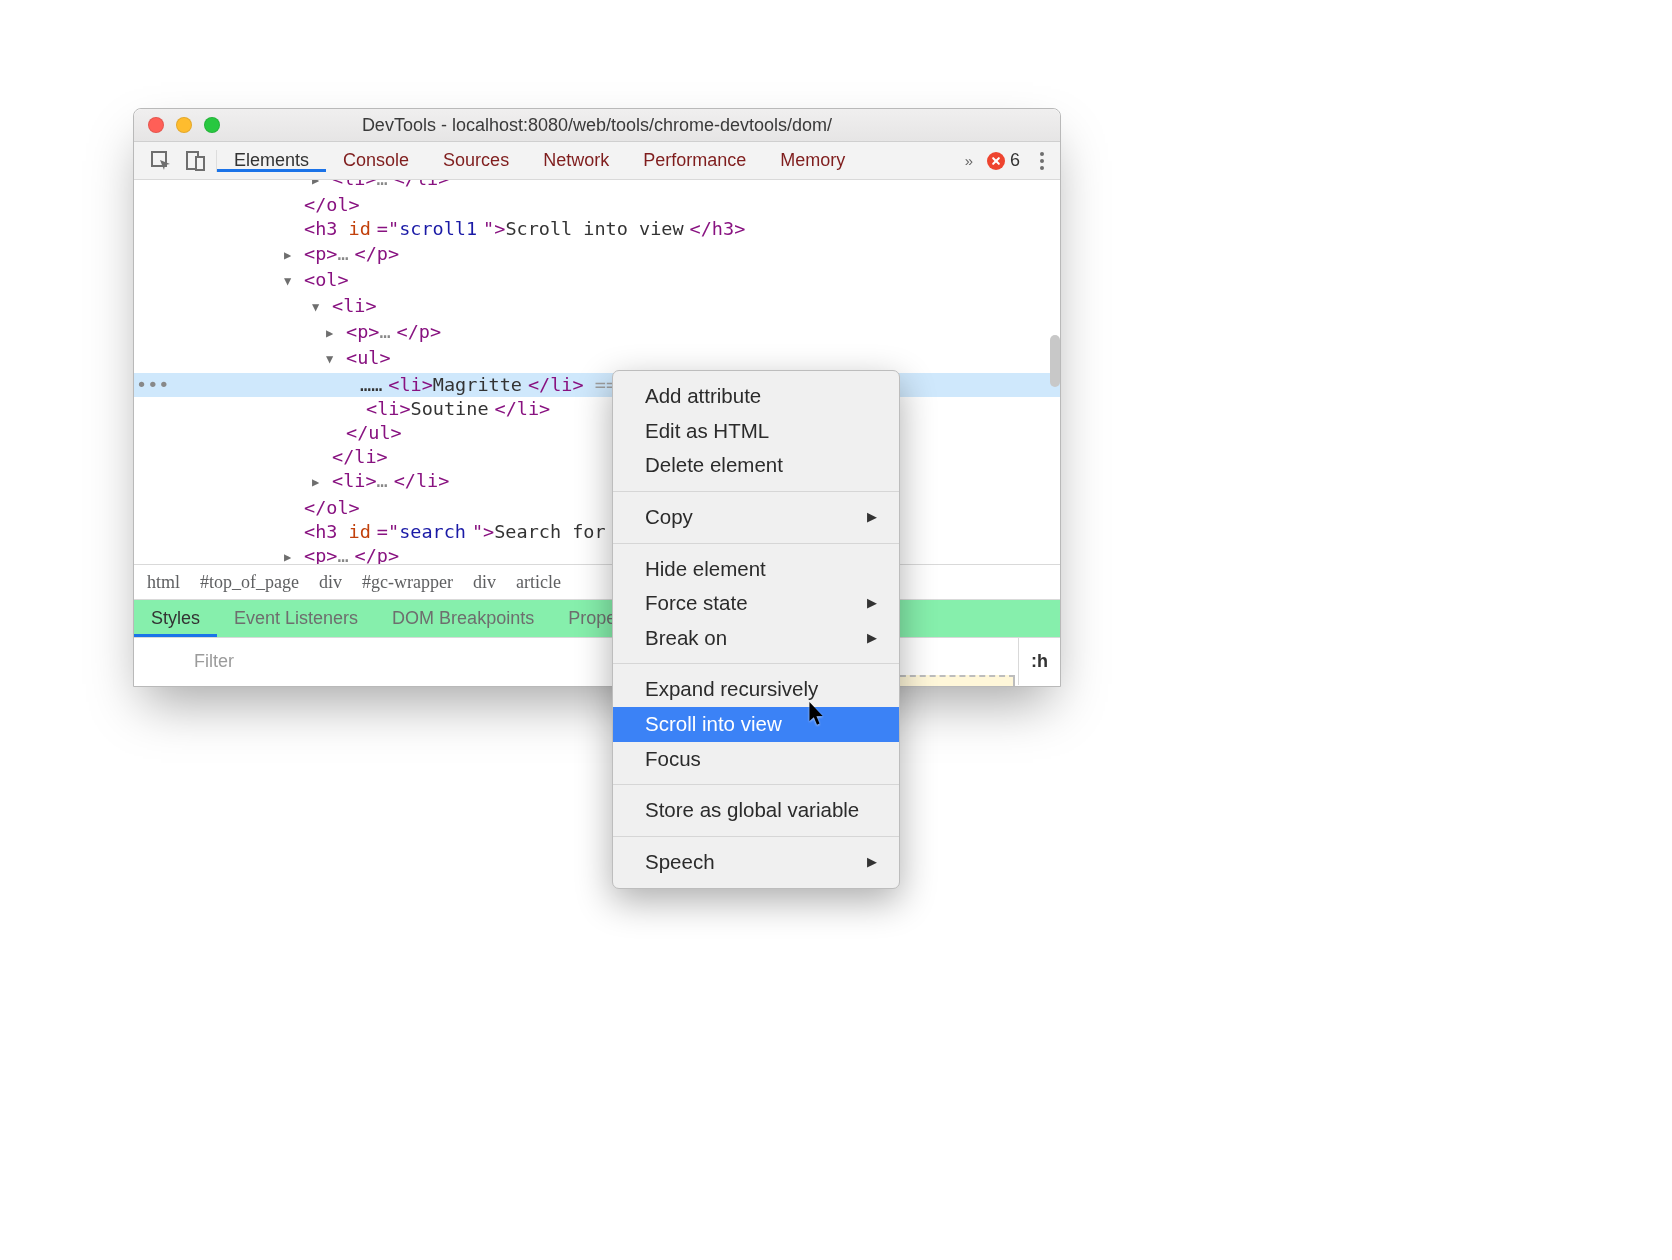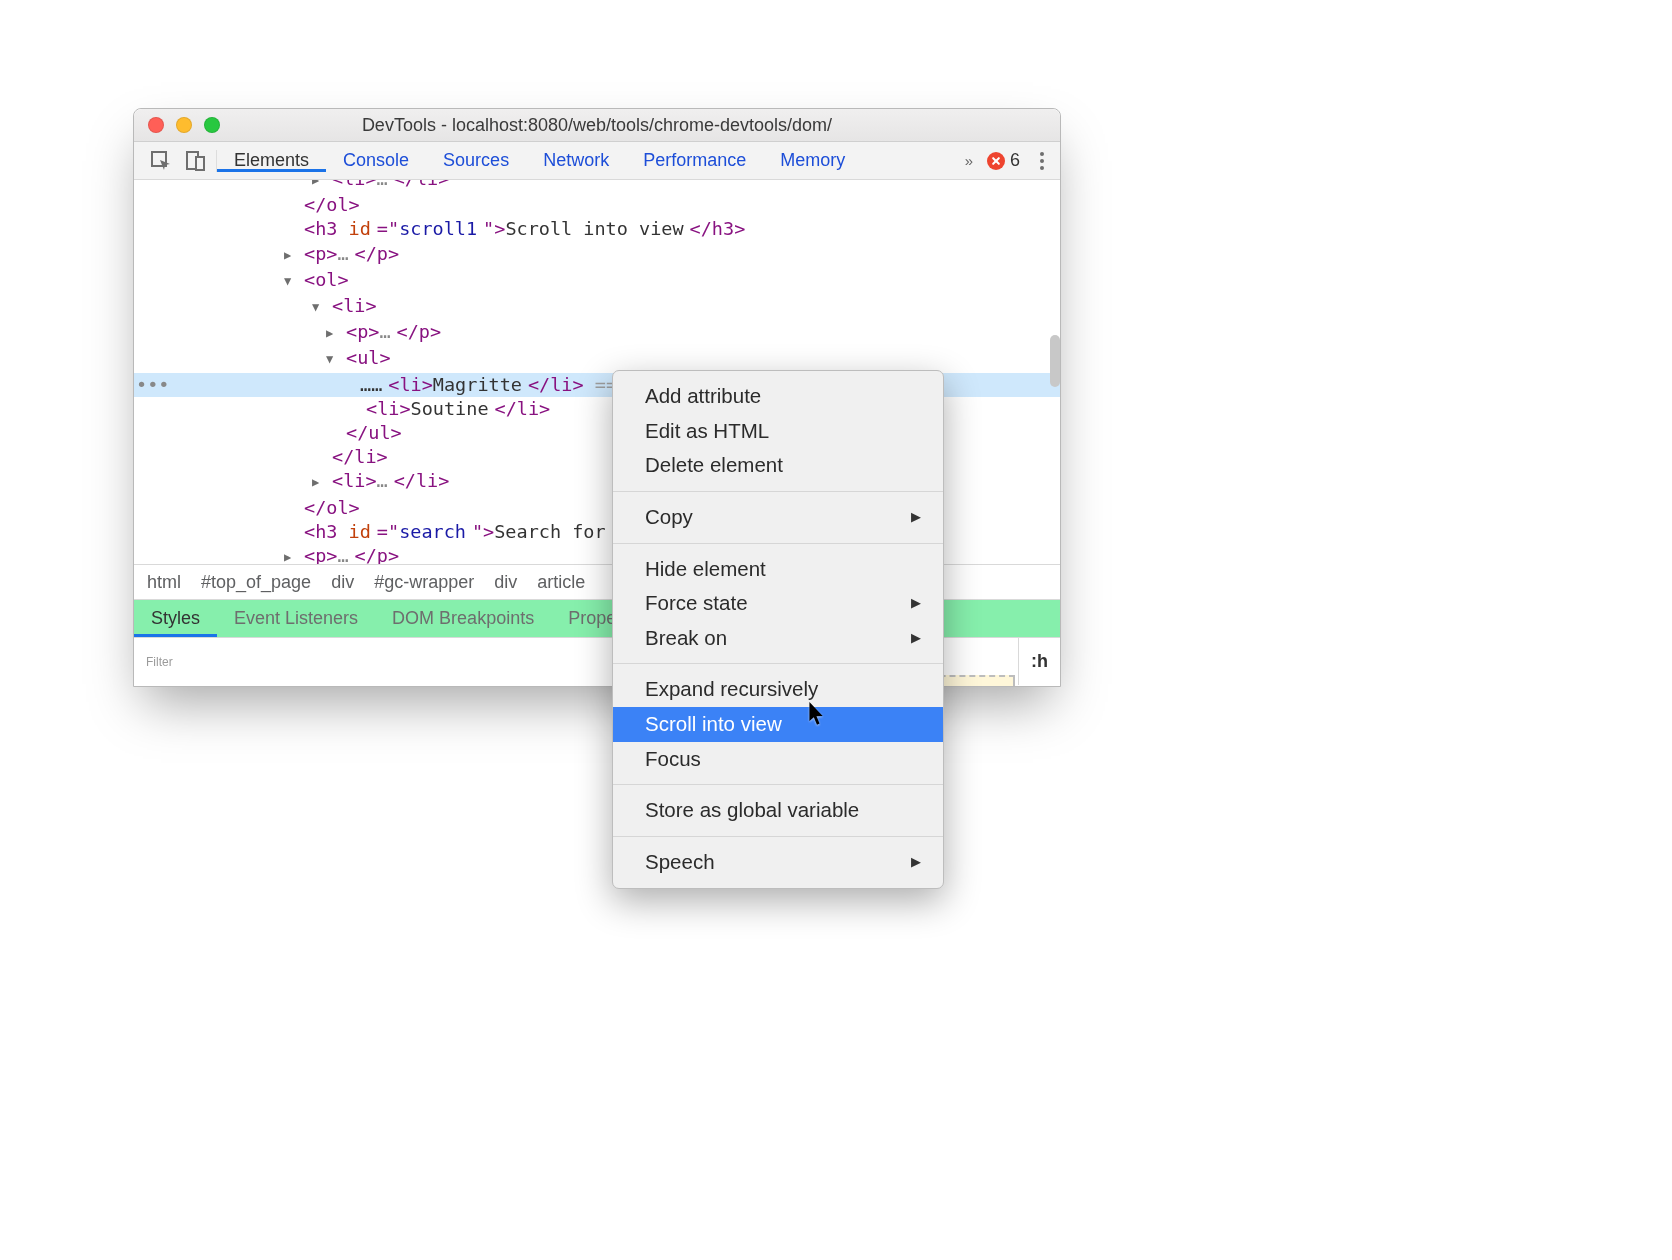--- a/index.html
+++ b/index.html
@@ -47,21 +47,21 @@
     position: relative;
   }
   .tabs-left {
     display:flex; align-items:center; padding: 0 10px 0 16px; gap:12px;
     border-right: 1px solid #ddd;
   }
   .tabs-left svg { display:block; }
   .tabs-mid { display:flex; align-items:center; }
   .tab {
     padding: 0 17px;
-    display:flex; align-items:center; color:#1d4ed8; font-size:18px; cursor:default;
+    display:flex; align-items:center; color:#7f1d1d; font-size:18px; cursor:default;
     height: 100%;
   }
   .tab.active { color:#333; position:relative; }
   .tab.active::after{
     content:""; position:absolute; left:0; right:0; bottom:-1px; height:3px; background:#1b73e8;
   }
   .tabs-right { margin-left:auto; display:flex; align-items:center; gap:14px; padding-right:10px;}
   .chev { font-size:15px; color:#666; }
   .err-badge { display:flex; align-items:center; gap:5px; color:#333; font-size:18px;}
   .err-circle {
@@ -111,56 +111,56 @@
     color:#888; position:absolute; left:2px; font-family:Menlo,monospace;
   }
   .scrollthumb{
     position:absolute; right:0; top:155px; width:10px; height:52px; background:#c8c8c8; border-radius:5px;
   }
   
   .crumbs{
     height:35px; border-top:1px solid #d9d9d9; display:flex; align-items:center;
     gap:20px; padding:0 13px; font-size:18px; color:#5f6062; overflow:hidden;
   }
-  .crumbs span{ color:#5f6062; white-space:nowrap;}
+  .crumbs span{ color:#5f6062; white-space:nowrap;font-family:Liberation Serif, serif;}
   
   .subtabs{
     height:38px; border-top:1px solid #d9d9d9; display:flex; align-items:stretch; font-size:18px;
     background:#86efac;
   }
   .subtab{
     padding:0 17px; display:flex; align-items:center; color:#6e6e6e; position:relative;
   }
   .subtab.active{color:#333;}
   .subtab.active::after{
     content:""; position:absolute; left:0;right:0;bottom:0;height:3px;background:#1b73e8;
   }
   
   .filter-row{
     height:48px;display:flex;align-items:center; border-top:1px solid #d9d9d9;
   }
   .filter-input{
     flex:1; border:1px solid #d9d9d9; border-left:none; border-right:none; border-top:none; border-bottom:none;
-    height:100%; display:flex; align-items:center; padding:0 12px; color:#9b9b9b; font-size:12px;
-    border-right:1px solid #d9d9d9; background:#fff;
+    height:100%; display:flex; align-items:center; padding:0 12px; color:#9b9b9b; font-size:18px;
+    border-right:1px solid #d9d9d9; background:#fff;margin-left:48px;
   }
   .filter-ext{
     padding:0 12px; font-weight:600; color:#333; font-size:18px;
   }
   
   .dashed-box{
     position:absolute; right:45px; bottom:-0px; width:125px; height:11px;
     border:2px dashed #bdbdbd; border-bottom:none; background:#fff7d9;
   }
   
   .ctx{
     position:absolute;
     left: 612px;
     top: 370px;
-    width: 332px;
+    width: 288px;
     background:#f0f0f0;
     border:1px solid #bdbdbd;
     border-radius:7px;
     box-shadow: 0 12px 36px rgba(0,0,0,0.32);
     padding: 8px 0;
     font-size:20.5px;
     color:#2b2b2b;
     z-index: 50;
   }
   .ctx .item{

